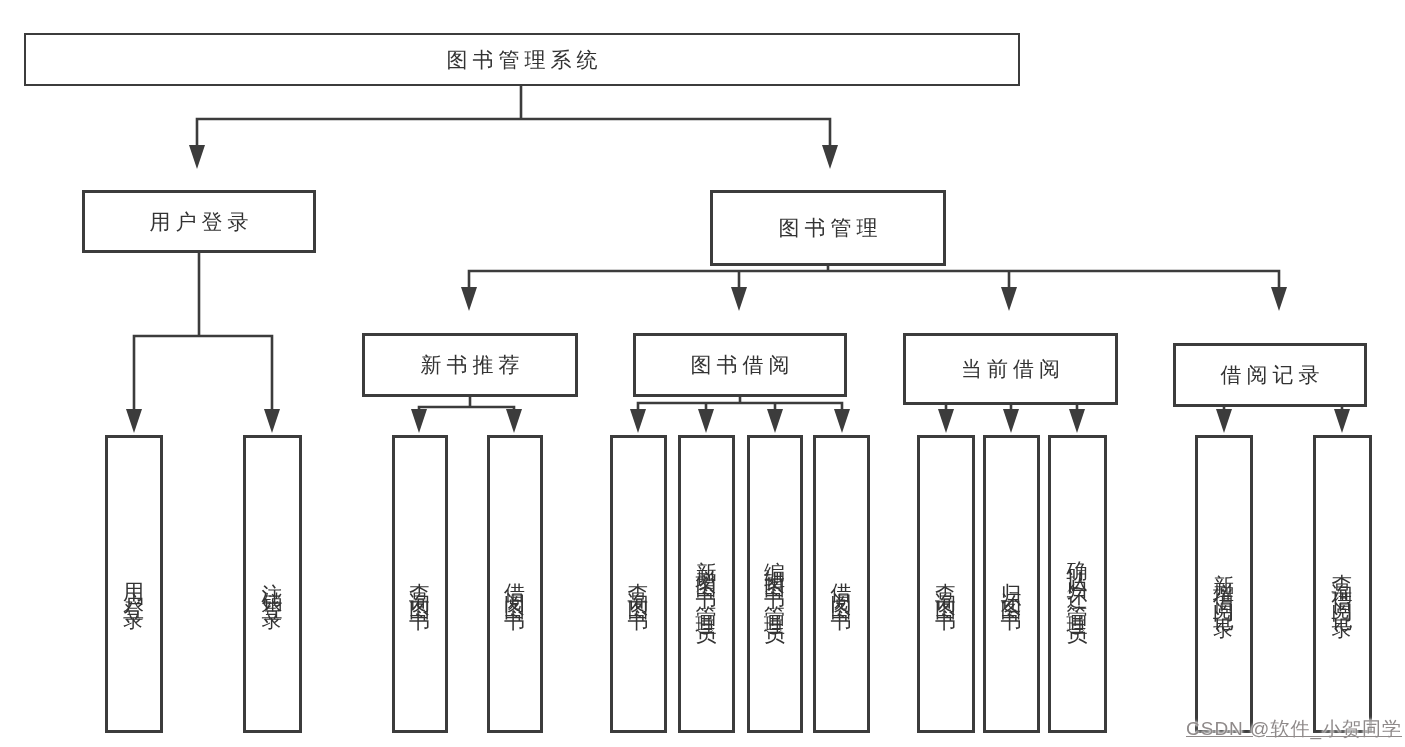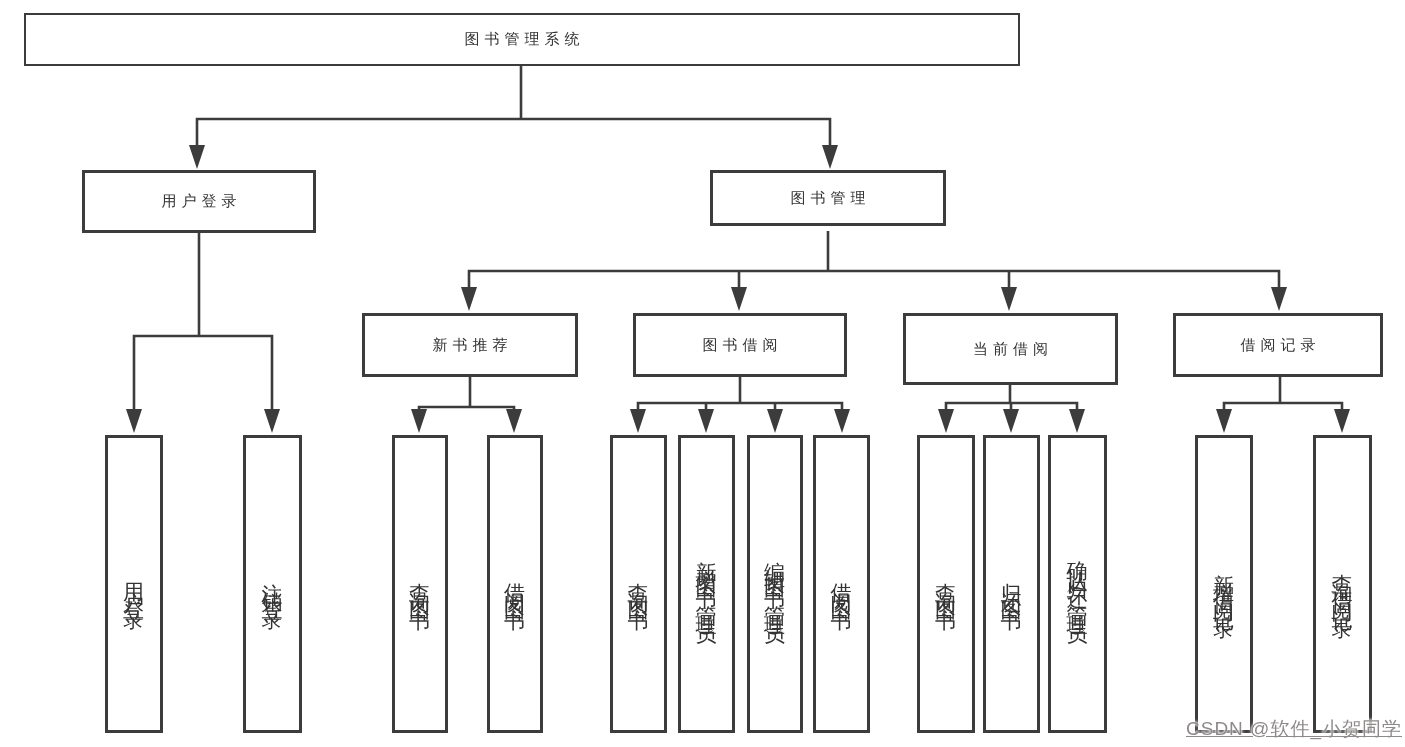--- a/index.html
+++ b/index.html
@@ -16,21 +16,21 @@
   .box{
     position:absolute;
     box-sizing:border-box;
     background:#ffffff;
     border:3px solid #3c3c3c;
     color:#333333;
     display:flex;
     align-items:center;
     justify-content:center;
   }
-  .h{font-size:15px;letter-spacing:5px;text-indent:5px;white-space:nowrap;}
+  .h{font-size:21px;letter-spacing:5px;text-indent:5px;white-space:nowrap;margin-top:20px;}
   .root{border-width:2px;}
   .v{
     writing-mode:vertical-rl;
     text-orientation:mixed;
     font-size:21px;
     letter-spacing:9px;
     line-height:1;
   }
   .watermark{
     position:absolute;
@@ -106,26 +106,26 @@
       <polyline class="wire" points="1280,377 1280,403"></polyline>
       <polyline class="wire" points="1224,414 1224,403 1342,403 1342,414"></polyline>
       <polygon class="arrow" points="1216,409 1232,409 1224,433"></polygon>
       <polygon class="arrow" points="1334,409 1350,409 1342,433"></polygon>
     </g>
   </svg>
 
   <div class="box h root" style="left:24px;top:13px;width:996px;height:53px">图书管理系统</div>
 
   <div class="box h" style="left:82px;top:170px;width:234px;height:63px">用户登录</div>
-  <div class="box h" style="left:710px;top:170px;width:236px;height:56px">图书管理</div>
+  <div class="box h" style="left:710px;top:170px;width:236px;height:76px">图书管理</div>
 
   <div class="box h" style="left:633px;top:313px;width:214px;height:64px">图书借阅</div>
   <div class="box h" style="left:362px;top:313px;width:216px;height:64px">新书推荐</div>
   <div class="box h" style="left:903px;top:313px;width:215px;height:72px">当前借阅</div>
-  <div class="box h" style="left:1173px;top:313px;width:210px;height:64px">借阅记录</div>
+  <div class="box h" style="left:1173px;top:323px;width:194px;height:64px">借阅记录</div>
 
   <div class="box v" style="left:105px;top:435px;width:58px;height:298px">用户登录</div>
   <div class="box v" style="left:243px;top:435px;width:59px;height:298px">注销登录</div>
 
   <div class="box v" style="left:392px;top:435px;width:56px;height:298px">查询图书</div>
   <div class="box v" style="left:487px;top:435px;width:56px;height:298px">借阅图书</div>
 
   <div class="box v" style="left:610px;top:435px;width:57px;height:298px">查询图书</div>
   <div class="box v" style="left:678px;top:435px;width:57px;height:298px">新增图书（管理员）</div>
   <div class="box v" style="left:747px;top:435px;width:56px;height:298px">编辑图书（管理员）</div>

